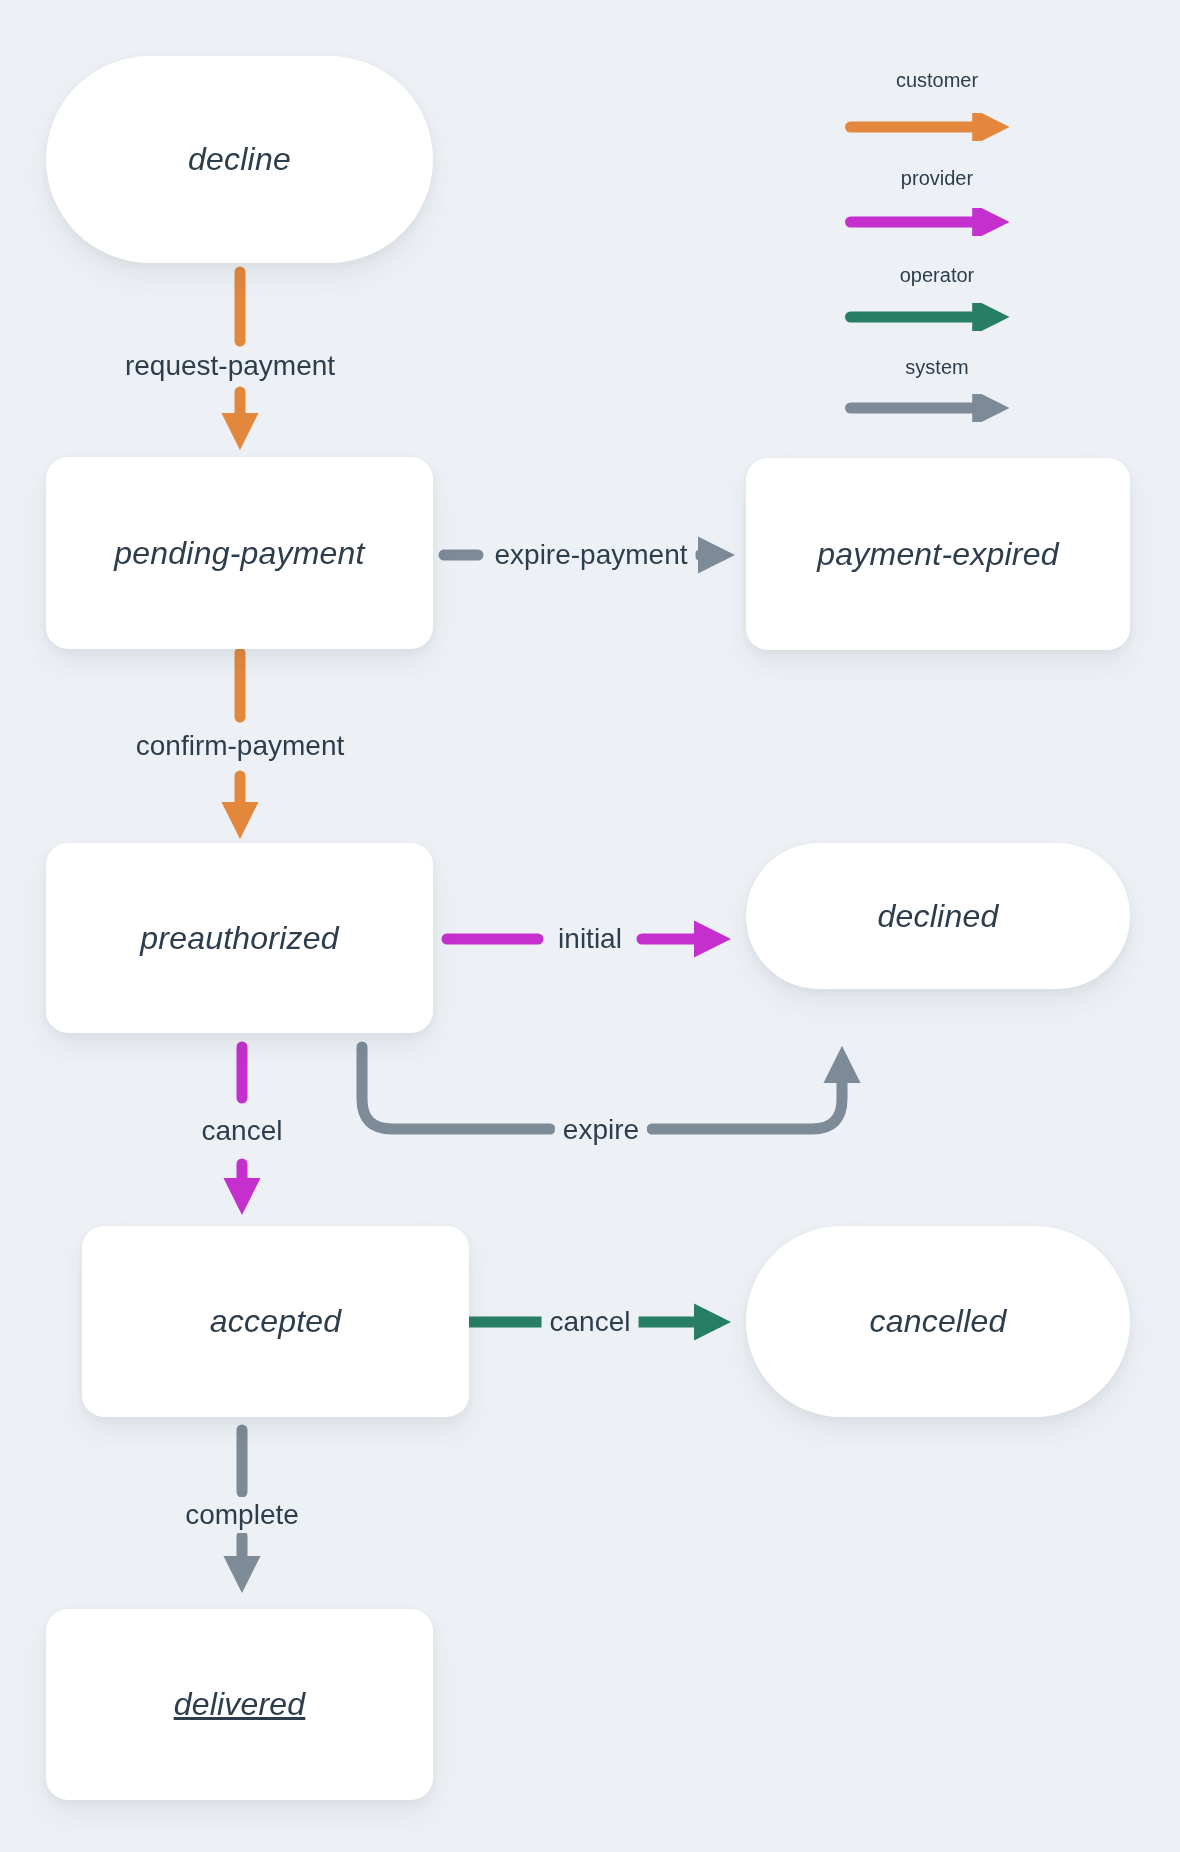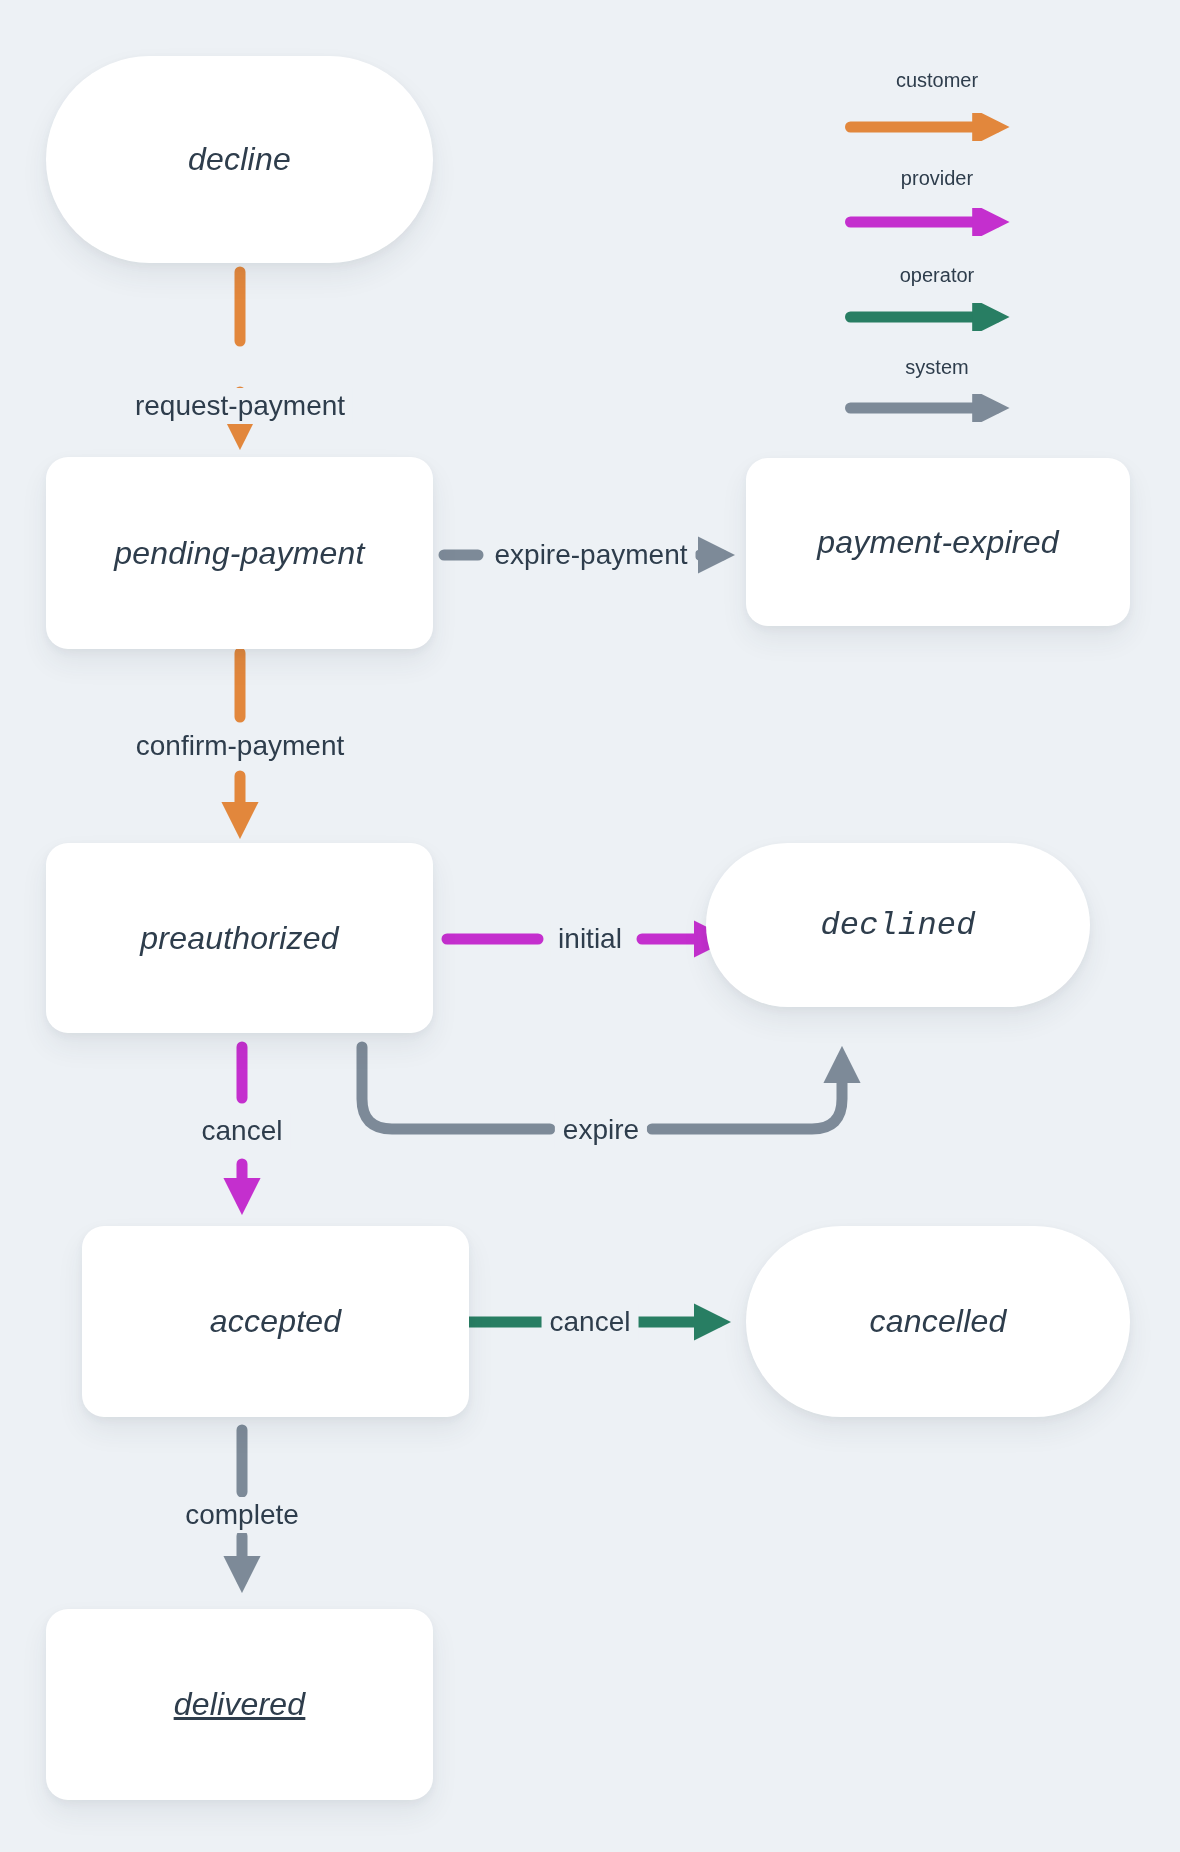--- a/index.html
+++ b/index.html
@@ -32,23 +32,23 @@
     font-style: italic;
     font-size: 32px;
     letter-spacing: 0.2px;
     color: #2e3d4c;
   }
   .node.pill-lg { border-radius: 104px; }
   .node.pill { border-radius: 96px; }
 
   .n-initial        { left: 46px;  top: 56px;   width: 387px; height: 207px; }
   .n-pending        { left: 46px;  top: 457px;  width: 387px; height: 192px; justify-content: center; }
-  .n-payexpired     { left: 746px; top: 458px;  width: 384px; height: 168px; }
+  .n-payexpired     { left: 746px; top: 458px;  width: 384px; height: 192px; }
   .n-preauthorized  { left: 46px;  top: 843px;  width: 387px; height: 190px; }
-  .n-declined       { left: 706px; top: 843px;  width: 384px; height: 164px; font-family: Liberation Mono, monospace; }
+  .n-declined       { left: 746px; top: 843px;  width: 384px; height: 146px; }
   .n-accepted       { left: 46px;  top: 1226px; width: 387px; height: 191px; margin-left: 36px; }
   .n-cancelled      { left: 746px; top: 1226px; width: 384px; height: 191px; }
   .n-delivered      { left: 46px;  top: 1609px; width: 387px; height: 191px; text-decoration: underline; }
 
   .edge-label {
     position: absolute;
     transform: translate(-50%, -50%);
     white-space: nowrap;
     font-size: 28px;
     background: #edf1f5;
@@ -149,21 +149,21 @@
   <div class="node n-accepted">
     <span>accepted</span>
   </div>
   <div class="node pill n-cancelled">
     <span>cancelled</span>
   </div>
   <div class="node n-delivered">
     <span>delivered</span>
   </div>
 
-  <div class="edge-label" style="left:240px; top:366px;margin-top:40px;">request-payment</div>
+  <div class="edge-label" style="left:230px; top:366px;">request-payment</div>
   <div class="edge-label" style="left:591px; top:555px;">expire-payment</div>
   <div class="edge-label" style="left:240px; top:746px;">confirm-payment</div>
   <div class="edge-label" style="left:590px; top:939px;">initial</div>
   <div class="edge-label" style="left:242px; top:1131px;">cancel</div>
   <div class="edge-label" style="left:601px; top:1130px;">expire</div>
   <div class="edge-label" style="left:590px; top:1322px;">cancel</div>
   <div class="edge-label" style="left:242px; top:1515px;">complete</div>
 
   <div>
     <div class="legend-label" style="left:937px; top:80px;">customer</div>

